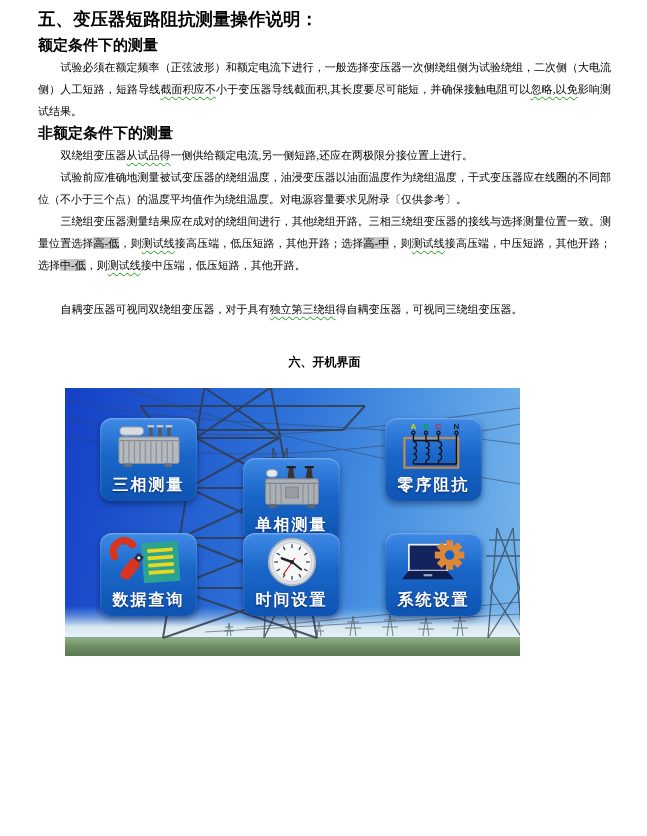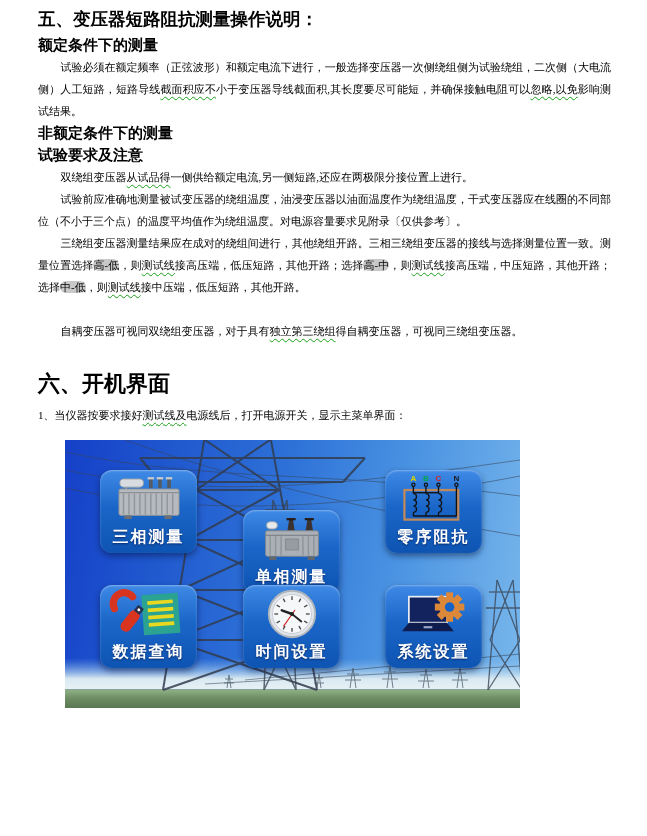--- a/index.html
+++ b/index.html
@@ -7,30 +7,30 @@
     width:647px;height:836px;background:#ffffff;overflow:hidden;
     font-family:"Liberation Serif",serif;color:#000;
   }
   .doc{padding:7px 36px 0 38px;}
   .doc-title{
     font-family:"Liberation Sans",sans-serif;
     font-size:17.5px;font-weight:bold;line-height:24px;margin:0 0 3px 0;
   }
   .h1{
     font-family:"Liberation Sans",sans-serif;
-    font-size:22px;font-weight:bold;line-height:24px;margin:30px 0 8px 0;
+    font-size:12px;font-weight:bold;line-height:24px;margin:30px 0 8px 0;text-align:center;
   }
   .h2{
     font-family:"Liberation Sans",sans-serif;
     font-size:15px;font-weight:bold;line-height:22px;margin:0;
   }
   .p{font-size:11px;line-height:22px;margin:0;text-align:justify;}
   .p.indent{text-indent:2.05em;}
   .p.gap{margin-top:22px;}
-  .hl{background:#c8c8c8;border-radius:8px;}
+  .hl{background:#c8c8c8;}
   .wavy{
     text-decoration:underline;
     text-decoration-style:wavy;
     text-decoration-color:#18a018;
     text-decoration-thickness:1px;
     text-underline-offset:3px;
   }
   
   .figure{
     position:relative;width:455px;height:268px;margin:14px 0 0 27px;
@@ -59,27 +59,25 @@
 <body>
 
 <div class="doc">
 
   <h2 class="doc-title">五、变压器短路阻抗测量操作说明：</h2>
 
   <div>
       <h3 class="h2">额定条件下的测量</h3>
       <p class="p indent"><span>试验必须在额定频率（正弦波形）和额定电流下进行，一般选择变压器一次侧绕组侧为试验绕组，二次侧（大电流侧）人工短路，短路导线</span><span class="wavy">截面积应不</span><span>小于变压器导线截面积,其长度要尽可能短，并确保接触电阻可以</span><span class="wavy">忽略,以免</span><span>影响测试结果。</span></p>
       <h3 class="h2">非额定条件下的测量</h3>
-      <h3 class="h2">试验要求及注意</h3>
       <p class="p indent"><span>双绕组变压器</span><span class="wavy">从试品得</span><span>一侧供给额定电流,另一侧短路,还应在两极限分接位置上进行。</span></p>
       <p class="p indent"><span>试验前应准确地测量被试变压器的绕组温度，油浸变压器以油面温度作为绕组温度，干式变压器应在线圈的不同部位（不小于三个点）的温度平均值作为绕组温度。对电源容量要求见附录〔仅供参考〕。</span></p>
       <p class="p indent"><span>三绕组变压器测量结果应在成对的绕组间进行，其他绕组开路。三相三绕组变压器的接线与选择测量位置一致。测量位置选择</span><span class="hl">高-低</span><span>，则</span><span class="wavy">测试线</span><span>接高压端，低压短路，其他开路；选择</span><span class="hl">高-中</span><span>，则</span><span class="wavy">测试线</span><span>接高压端，中压短路，其他开路；选择</span><span class="hl">中-低</span><span>，则</span><span class="wavy">测试线</span><span>接中压端，低压短路，其他开路。</span></p>
       <p class="p indent gap"><span>自耦变压器可视同双绕组变压器，对于具有</span><span class="wavy">独立第三绕组</span><span>得自耦变压器，可视同三绕组变压器。</span></p>
       <h2 class="h1">六、开机界面</h2>
-      <p class="p"><span>1、当仪器按要求接好</span><span class="wavy">测试线及</span><span>电源线后，打开电源开关，显示主菜单界面：</span></p>
     </div>
 
   <div class="figure">
 
     <svg class="scenery" width="455" height="268" viewBox="0 0 455 268">
       <defs>
         <linearGradient id="gHorizon" x1="0" y1="0" x2="0" y2="1">
           <stop offset="0" stop-color="#7ab4e6" stop-opacity="0"></stop>
           <stop offset="0.65" stop-color="#d9e9f1"></stop>
           <stop offset="1" stop-color="#e7f1f5"></stop>

